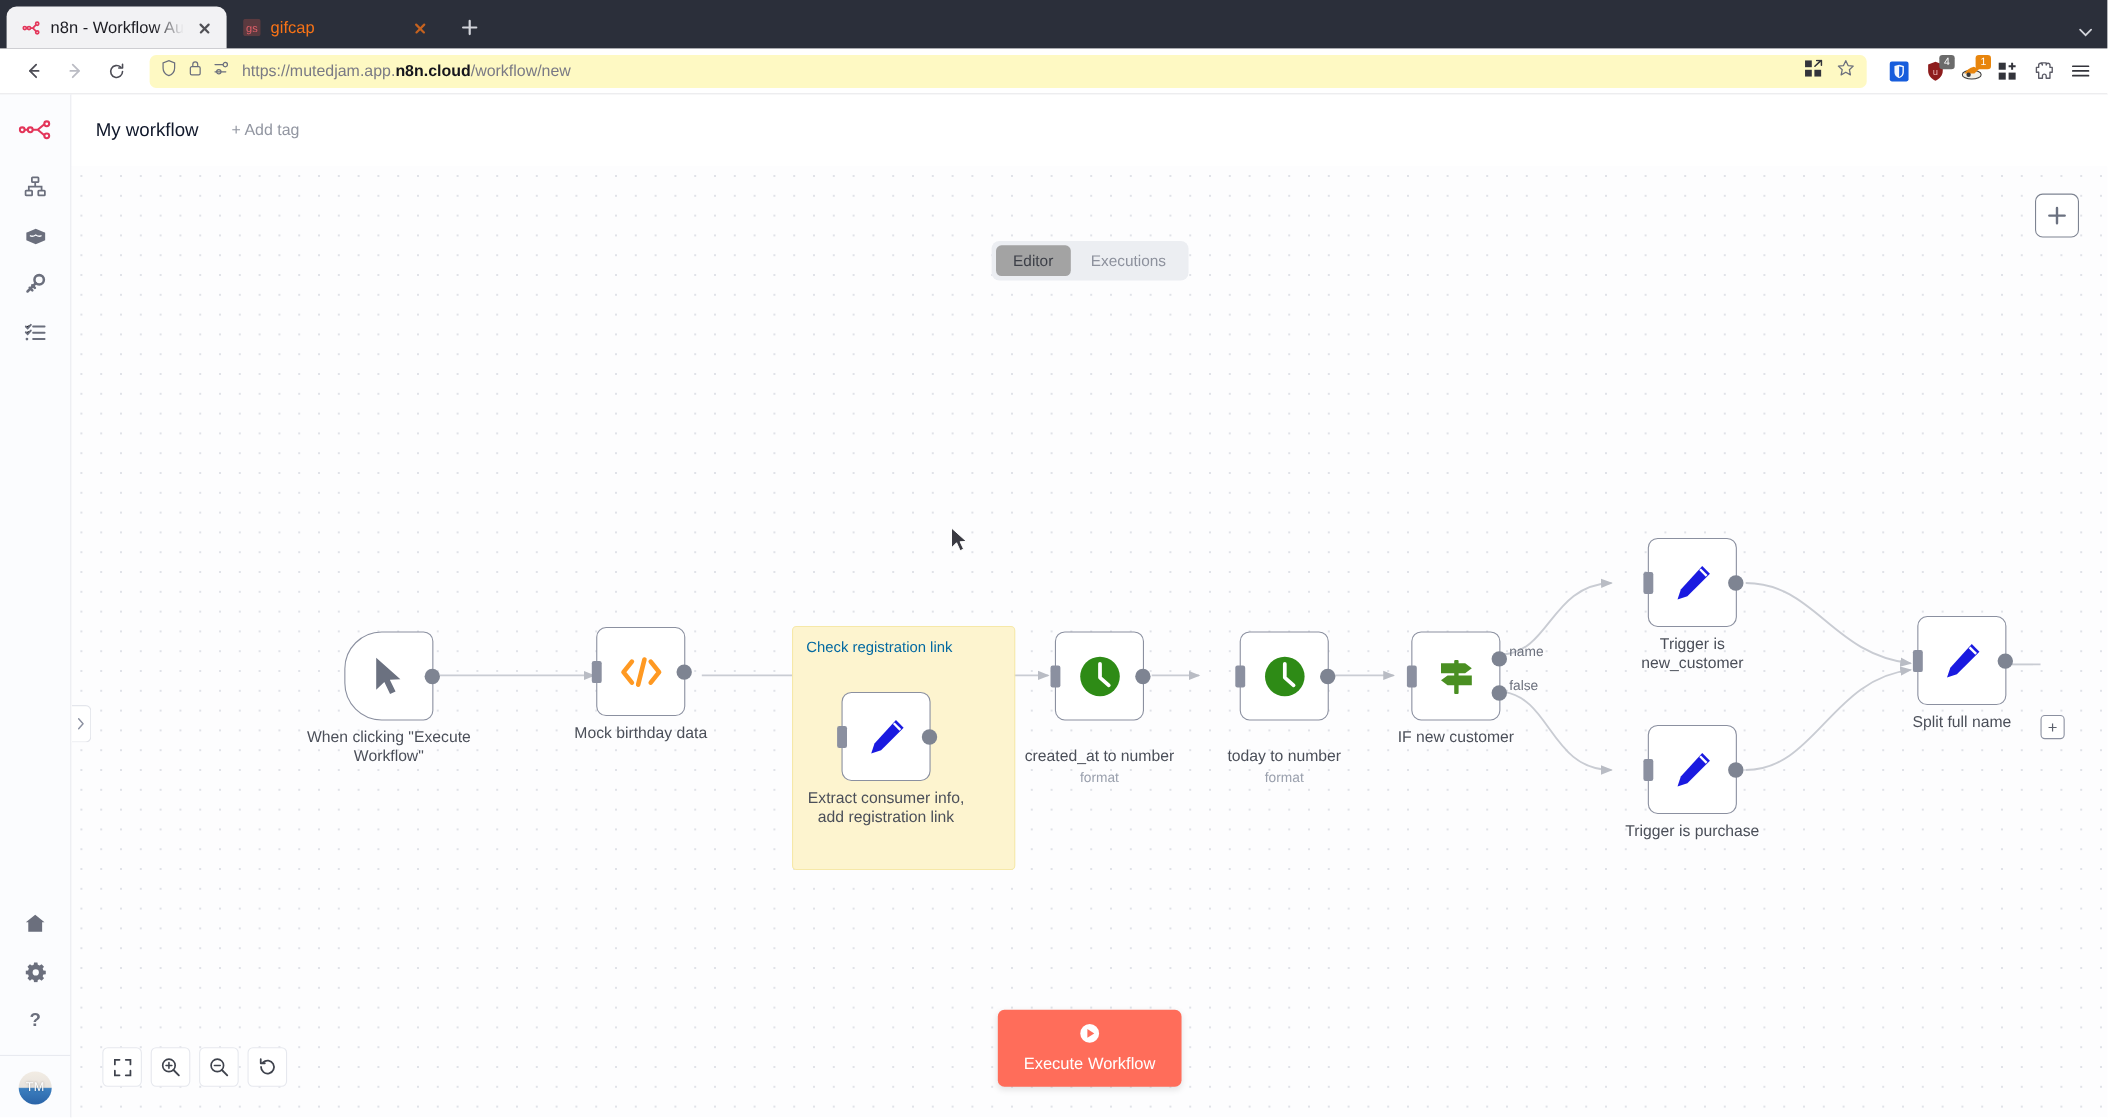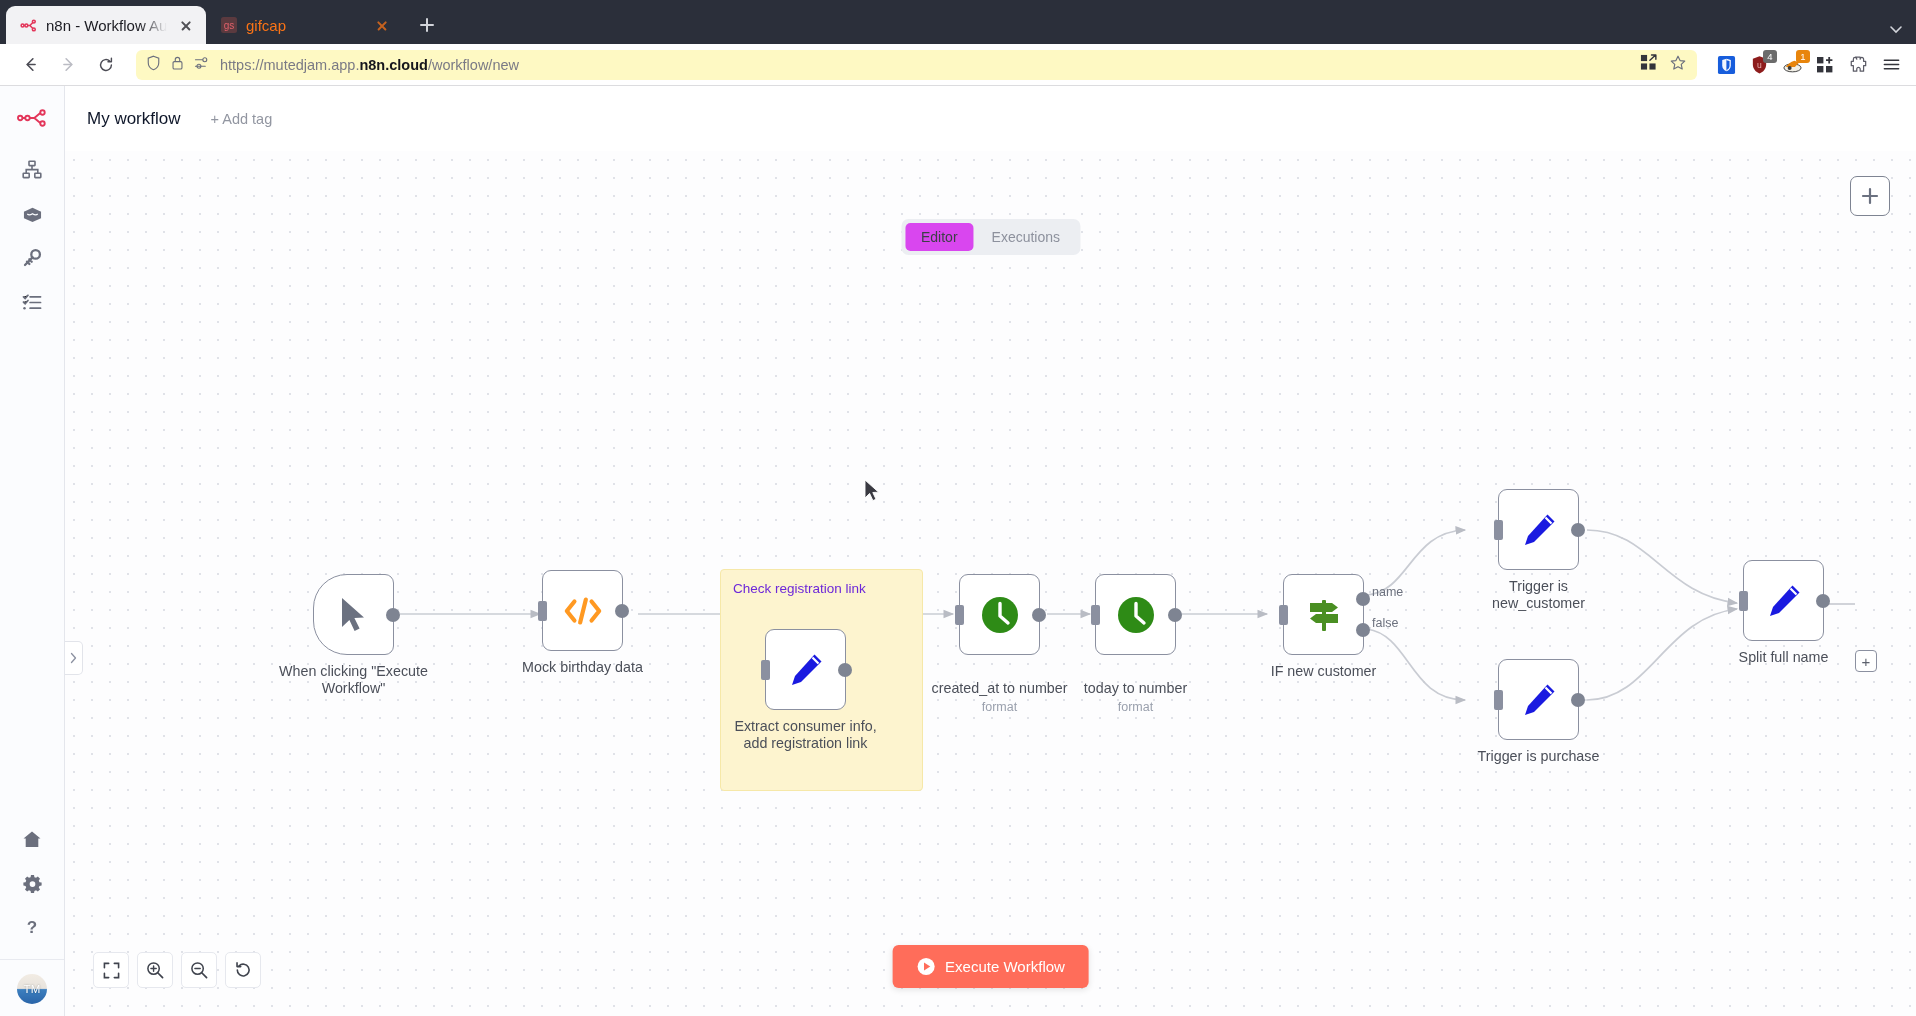--- a/index.html
+++ b/index.html
@@ -104,36 +104,36 @@
     border-radius: 5px; font-size: 14px; padding: 8px 18px;
   }
   .kebab { width: 22px; height: 26px; display:flex; flex-direction:column; align-items:center; justify-content:center; gap:3px;}
   .kebab i { width:3.4px; height:3.4px; border-radius:50%; background:#4b4f59; display:block; }
 
   .tabs-center {
     position: absolute; left: 50%; transform: translateX(-50%); top: 133px;
     background: #eceef2; border-radius: 7px; padding: 4px; display: flex; gap: 2px; z-index: 21;
   }
   .ctab { font-size: 14px; padding: 6px 16px; border-radius: 5px; color: #8d919d; }
-  .ctab.active { background: #d946ef; color: #3c3f47; }
+  .ctab.active { background: #a3a3a3; color: #3c3f47; }
 
   
   .canvas {
     position: absolute; inset: 65px 0 0 0; overflow: hidden;
     background-color: #fdfdfe;
     background-image: radial-gradient(#e0e2e8 1px, transparent 1.1px);
     background-size: 18px 18px;
   }
   .svg-layer { position:absolute; inset:0; width:100%; height:100%; }
 
   .sticky {
     position: absolute; background: #fdf4cf; border: 1px solid #f6e8a8;
     border-radius: 4px; z-index: 2;
   }
-  .sticky-title { font-size: 13.5px; color: #6d28d9; padding: 11px 0 0 12px; }
+  .sticky-title { font-size: 13.5px; color: #0369a1; padding: 11px 0 0 12px; }
 
   .node {
     position: absolute; width: 81px; height: 81px; background: #fff;
     border: 1.6px solid #8b90a0; border-radius: 9px; z-index: 4;
     display: flex; align-items: center; justify-content: center;
   }
   .node.trigger { border-radius: 34px 9px 9px 34px; }
   .node-label {
     position: absolute; top: 88px; left: 50%; transform: translateX(-50%);
     width: 200px; text-align: center; font-size: 14.3px; color: #4b4f59;
@@ -170,20 +170,21 @@
   .zoom-controls { position: absolute; left: 28px; bottom: 28px; display:flex; gap: 8px; z-index: 12;}
   .zc {
     width: 36px; height: 36px; background:#fff; border:1px solid #e6e8ee; border-radius:5px;
     display:flex; align-items:center; justify-content:center; color:#3f434d;
   }
   .exec-btn {
     position: absolute; left: 50%; transform: translateX(-50%); bottom: 28px;
     background: #ff6d5a; color: #fff; border-radius: 6px; z-index: 12;
     padding: 12px 24px; font-size: 15px; display:flex; align-items:center; gap: 10px;
     box-shadow: 0 2px 6px rgba(0,0,0,.10);
+    flex-direction: column;
   }
   .cursor-arrow { position:absolute; z-index: 30; pointer-events:none; }
 </style>
 </head>
 <body>
 
 <div class="browser">
 
   <div class="tabstrip">
     <div class="tab active">
@@ -463,21 +464,21 @@
             <path d="M21 9.5 V22 L29 29" stroke="#fff" stroke-width="3.4" fill="none" stroke-linecap="round" stroke-linejoin="round"></path>
           </svg>
           <span class="port-in"></span>
           <span class="port-out"></span>
           <span class="node-label">
             <span>created_at to number</span>
             <span class="node-sub" style="display:block;">format</span>
           </span>
         </div>
 
-        <div class="node" style="left:1030px; top:423px;">
+        <div class="node" style="left:1062px; top:423px;">
           <svg width="42" height="42" viewBox="0 0 42 42">
             <circle cx="21" cy="21" r="18" fill="#2e8b16"></circle>
             <path d="M21 9.5 V22 L29 29" stroke="#fff" stroke-width="3.4" fill="none" stroke-linecap="round" stroke-linejoin="round"></path>
           </svg>
           <span class="port-in"></span>
           <span class="port-out"></span>
           <span class="node-label">
             <span>today to number</span>
             <span class="node-sub" style="display:block;">format</span>
           </span>

